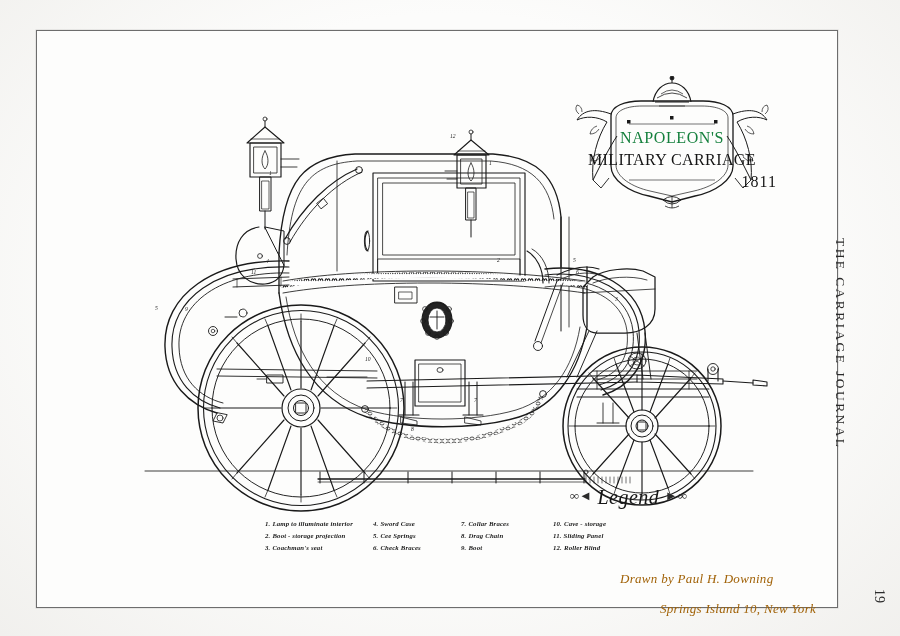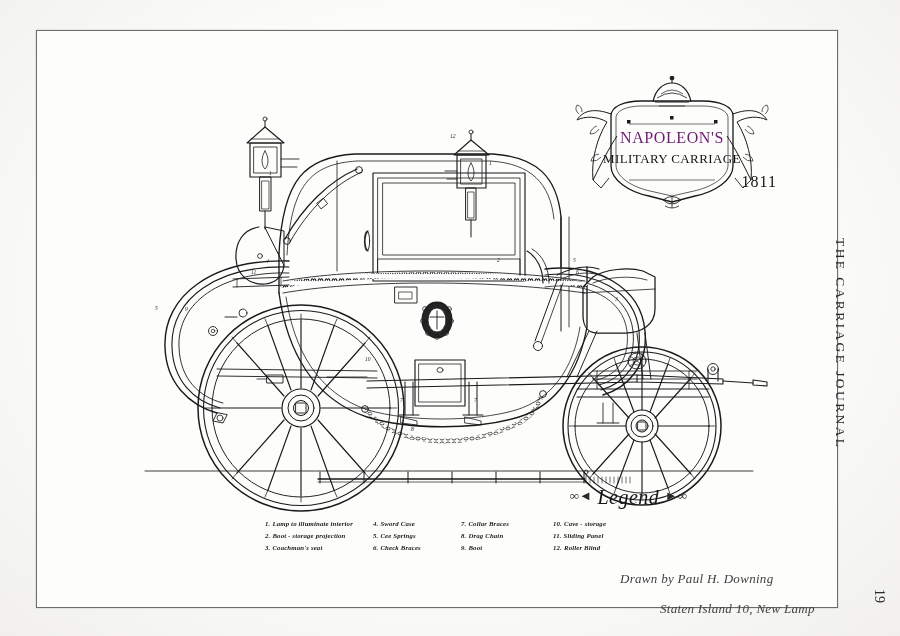--- a/index.html
+++ b/index.html
@@ -41,25 +41,25 @@
     transform-origin:50% 50%;transform:rotate(90deg);
     font-family:"Liberation Serif",serif;
     font-size:14px;color:#2b2b2b;
   }
 
   
   .cartouche{position:absolute;left:530px;top:45px;width:210px;height:135px;}
   .cart-line1{
     position:absolute;left:0;top:53px;width:210px;text-align:center;
     font-family:"Liberation Serif",serif;font-size:16px;letter-spacing:.6px;
-    color:#701a75;font-weight:400;
+    color:#15803d;font-weight:400;
   }
   .cart-line2{
     position:absolute;left:0;top:75px;width:210px;text-align:center;
-    font-family:"Liberation Serif",serif;font-size:13px;letter-spacing:.4px;
+    font-family:"Liberation Serif",serif;font-size:16px;letter-spacing:.4px;
     color:#141414;
   }
   .cart-line3{
     position:absolute;left:0;top:97px;width:210px;text-align:right;
     font-family:"Liberation Serif",serif;font-size:16px;letter-spacing:1px;
     color:#141414;
   }
 
   
   .legend-wrap{position:absolute;left:180px;top:455px;width:470px;}
@@ -80,21 +80,21 @@
     font-family:"Liberation Serif",serif;font-style:italic;
     font-size:6.8px;color:#191919;line-height:1.75;white-space:nowrap;
     font-weight:bold;letter-spacing:.15px;
   }
   .legend-item .num{font-weight:bold;font-style:italic;margin-right:2px;}
 
   
   .signature{position:absolute;left:575px;top:540px;width:250px;}
   .sig-line{
     font-family:"Liberation Serif",serif;font-style:italic;
-    font-size:13px;color:#404040;letter-spacing:.3px;
+    font-size:13px;color:#a16207;letter-spacing:.3px;
   }
   .sig-line.l1{padding-left:8px;}
   .sig-line.l2{padding-left:48px;margin-top:14px;}
 
   .callout{
     font-family:"Liberation Serif",serif;font-style:italic;
     font-size:5.6px;fill:#222;
   }
 </style>
 </head>
@@ -513,21 +513,21 @@
             </div>
             <div class="legend-item">
               <span class="num">12.</span><span>Roller Blind</span>
             </div>
           </div>
         </div>
       </div>
 
       <div class="signature">
         <div class="sig-line l1">Drawn by Paul H. Downing</div>
-        <div class="sig-line l2">Staten Island 10, New Lamp</div>
+        <div class="sig-line l2">Springs Island 10, New York</div>
       </div>
 
     </div>
   </div>
 
   <div class="journal-title">THE CARRIAGE JOURNAL</div>
   <div class="page-number">19</div>
 
 </div>
 

